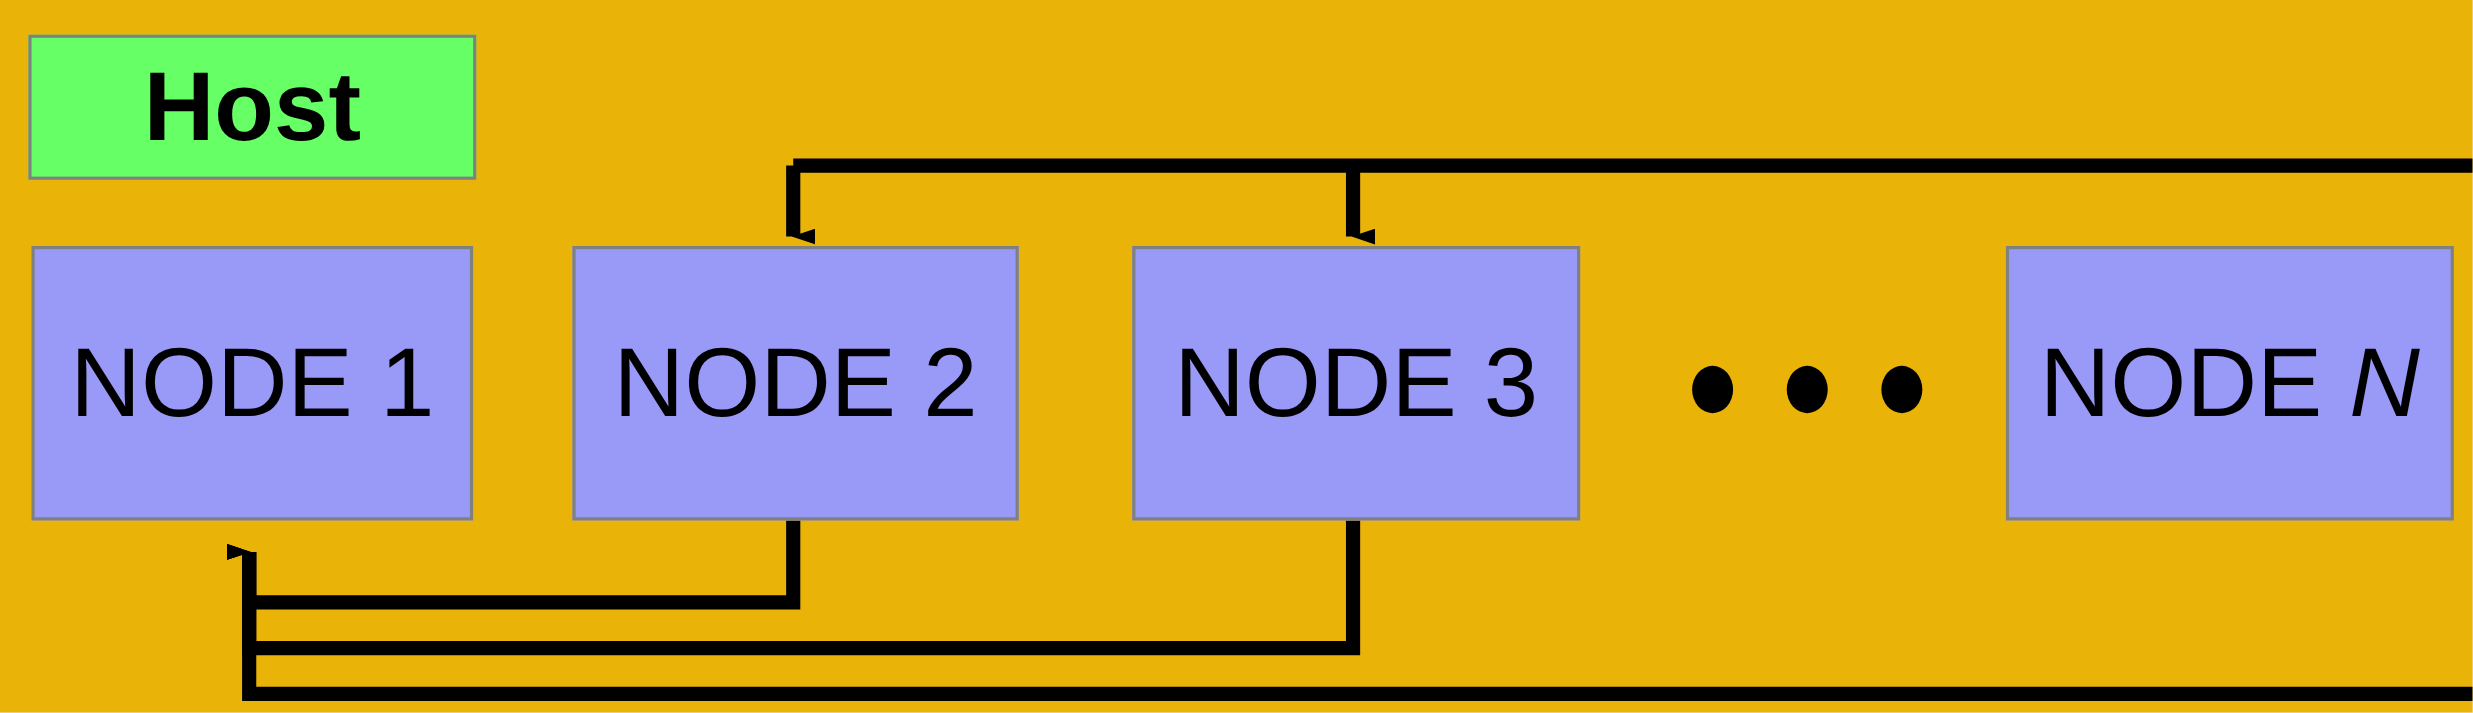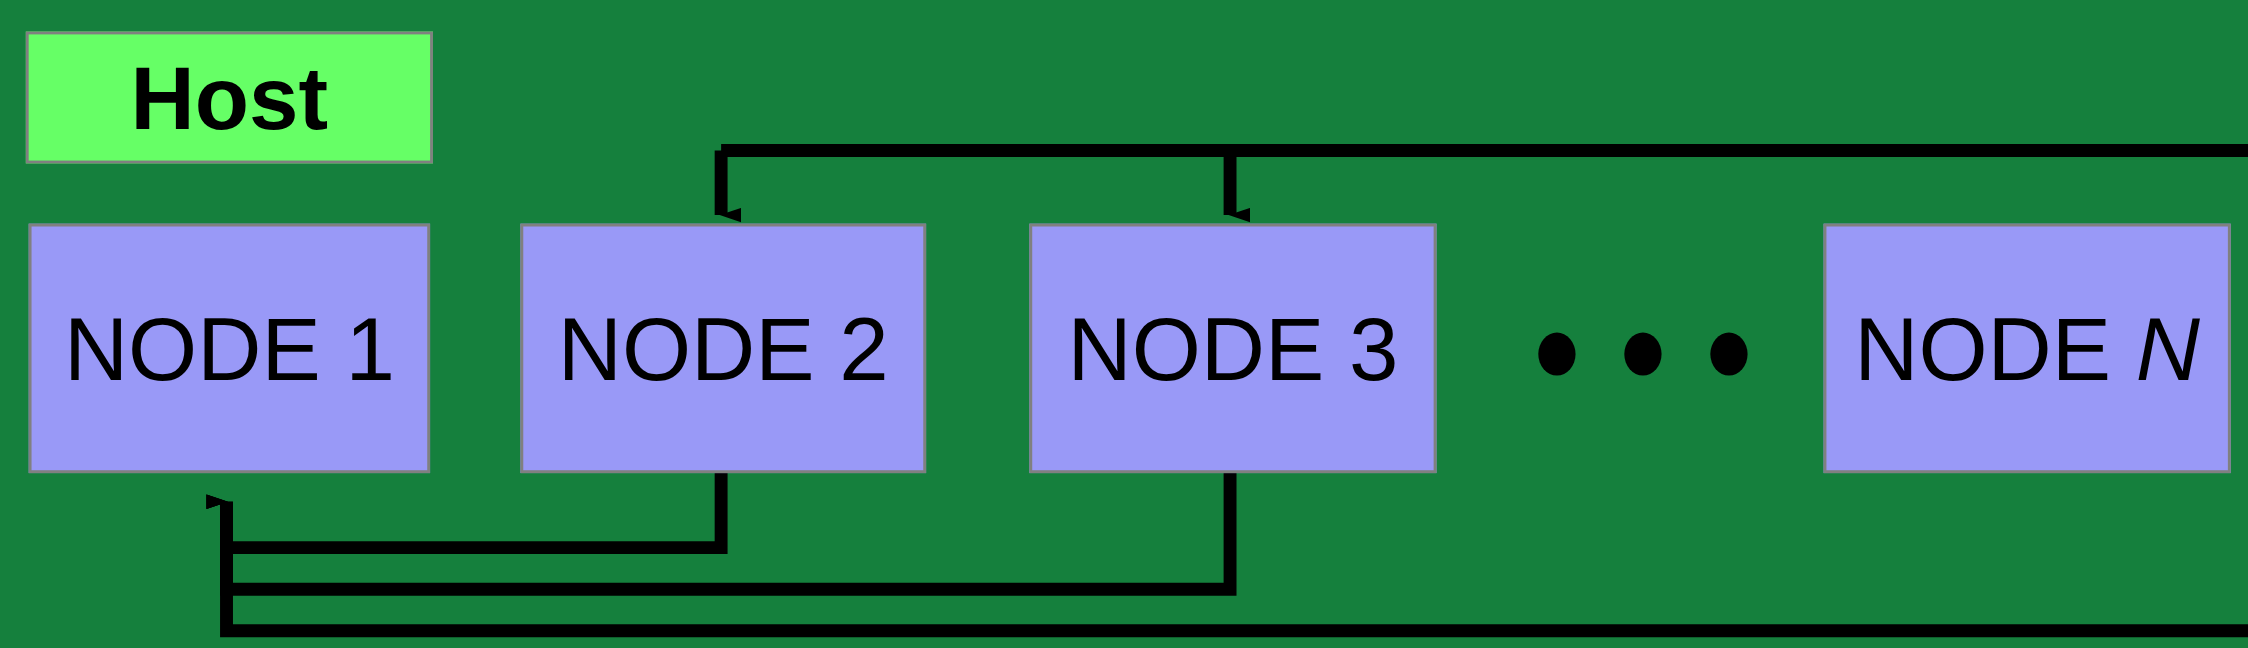--- a/index.html
+++ b/index.html
@@ -8,21 +8,21 @@
     padding: 0;
     background: #ffffff;
   }
   body {
     font-family: "Liberation Sans", sans-serif;
   }
   #diagram-root {
     position: relative;
     width: 2248px;
     height: 648px;
-    background: #15803d;
+    background: #eab308;
     overflow: hidden;
   }
   #diagram-svg {
     position: absolute;
     left: 0;
     top: 0;
     width: 2248px;
     height: 648px;
   }
   .box {

